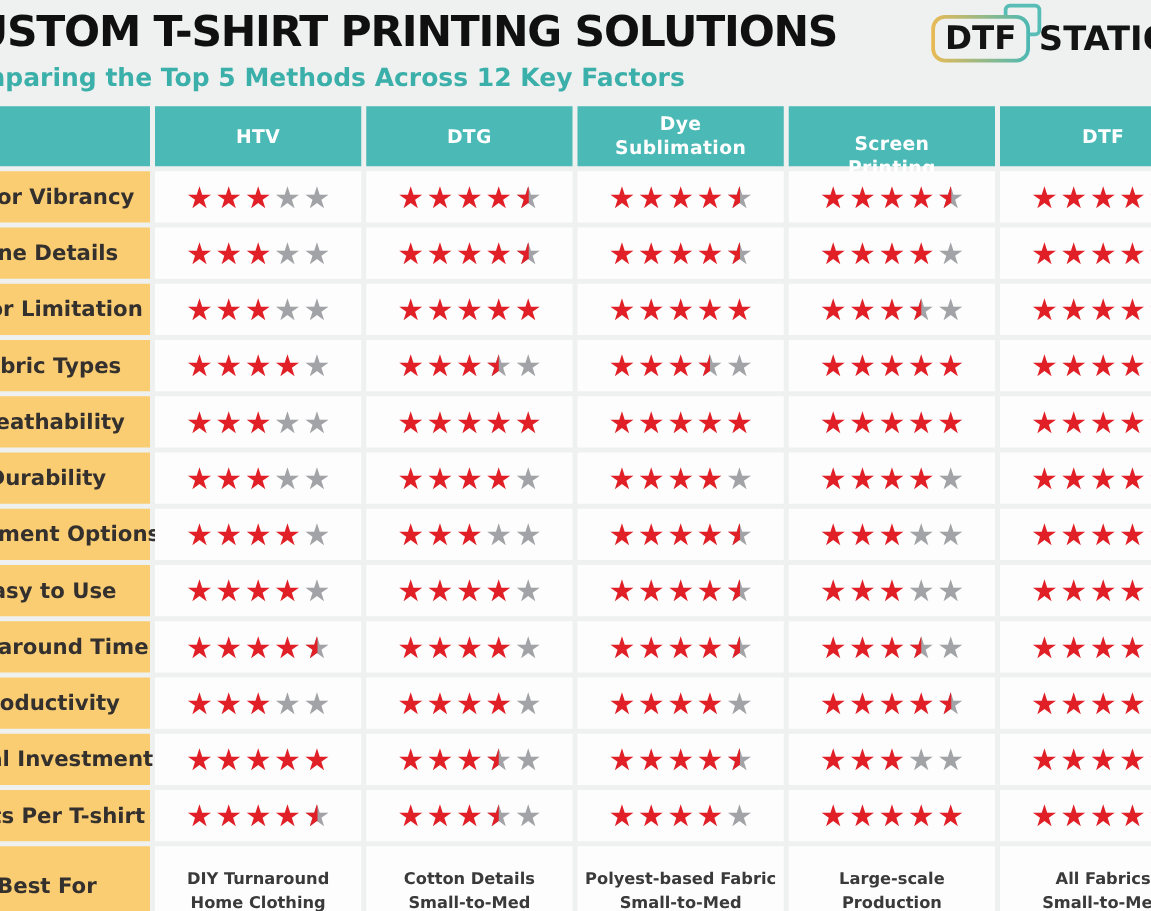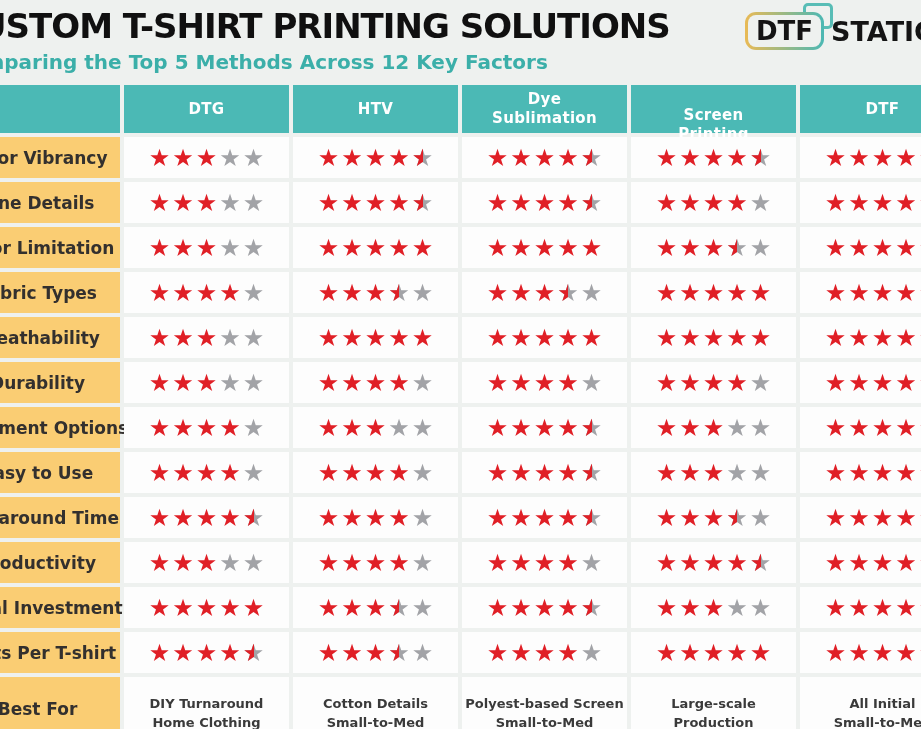--- a/index.html
+++ b/index.html
@@ -82,24 +82,24 @@
     <div class="logo-paper"></div>
     <div class="logo-box">
       <div class="logo-box-inner">DTF</div>
     </div>
     <div class="logo-station">STATION</div>
   </div>
 
   <div class="table" id="table">
       <div class="cell hdr"></div>
       <div class="cell hdr">
+        <span>HTV</span>
+      </div>
+      <div class="cell hdr">
         <span>DTG</span>
-      </div>
-      <div class="cell hdr">
-        <span>HTV</span>
       </div>
       <div class="cell hdr">
         <span style="max-width: 110px;">Dye Sublimation</span>
       </div>
       <div class="cell hdr">
         <span style="max-width: 110px; margin-top: 31px;">Screen Printing</span>
       </div>
       <div class="cell hdr">
         <span>DTF</span>
       </div>
@@ -298,25 +298,25 @@
       <div class="cell bf-lbl lbl">Best For</div>
       <div class="cell bf">
         <div>DIY Turnaround</div>
         <div>Home Clothing Crafters</div>
       </div>
       <div class="cell bf">
         <div>Cotton Details</div>
         <div>Small-to-Med</div>
       </div>
       <div class="cell bf">
-        <div>Polyest-based Screen</div>
+        <div>Polyest-based Fabric</div>
         <div>Small-to-Med</div>
       </div>
       <div class="cell bf">
         <div>Large-scale Production</div>
       </div>
       <div class="cell bf">
-        <div>All Initial</div>
+        <div>All Fabrics</div>
         <div>Small-to-Med</div>
       </div>
     </div>
 
 </div>
 
 </body></html>

